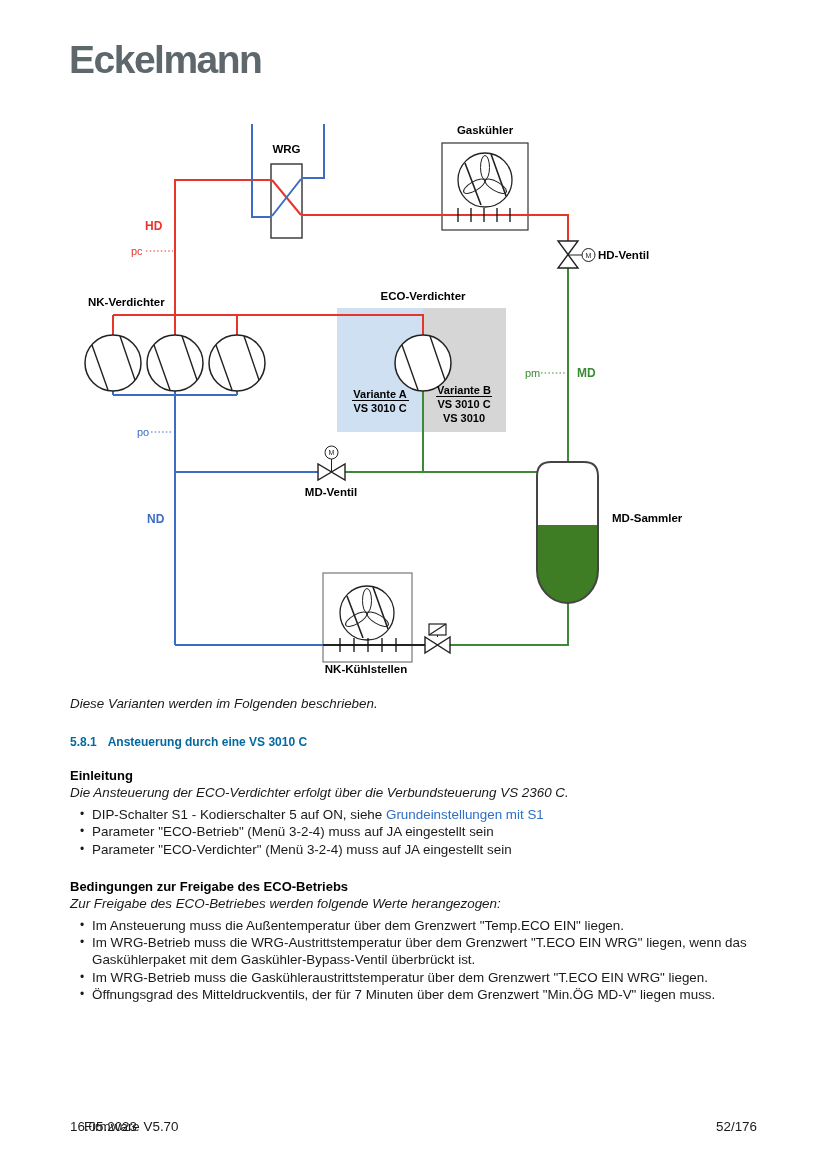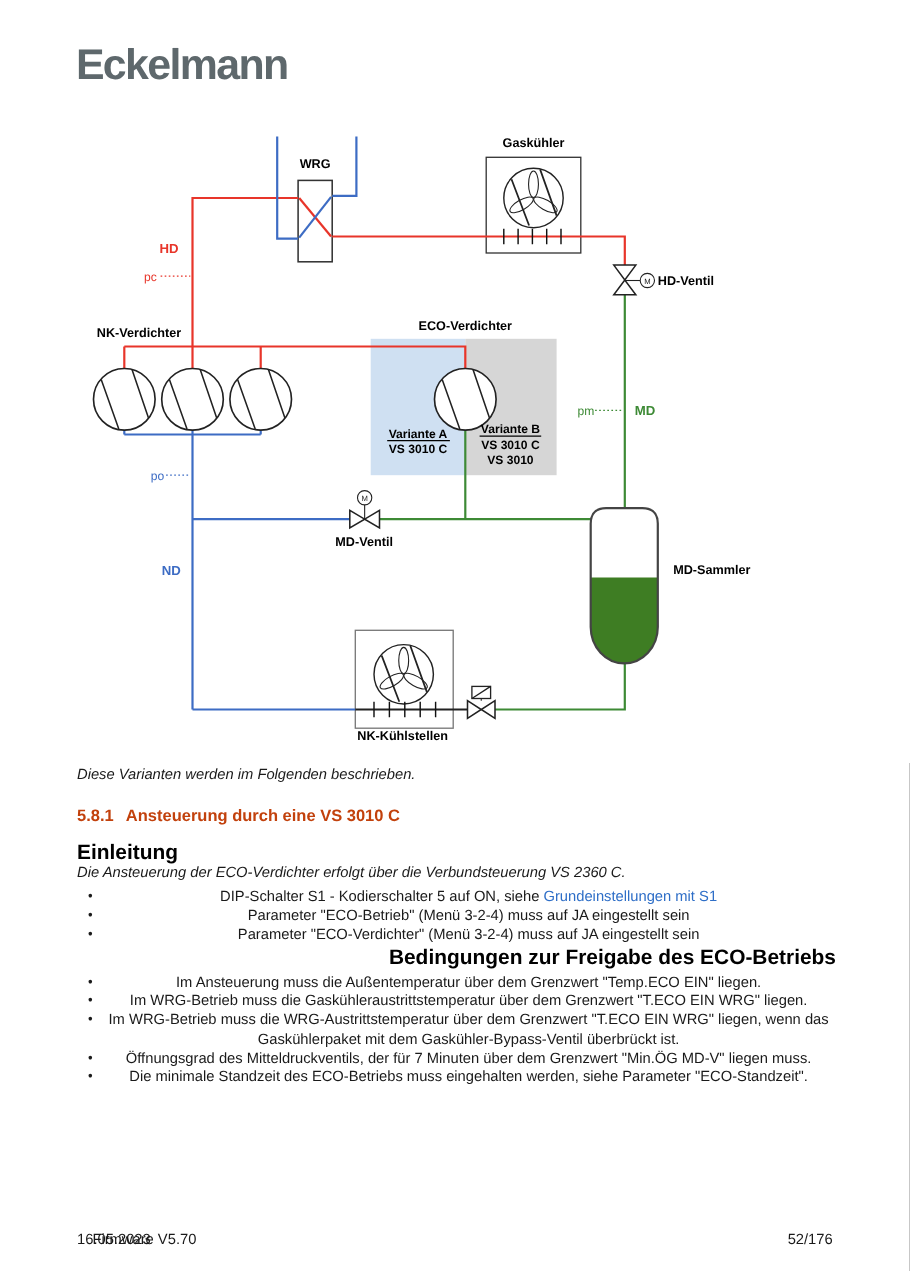--- a/index.html
+++ b/index.html
@@ -9,27 +9,27 @@
     margin:0 auto;
   }
   .logo{
     position:absolute;left:69px;top:38px;
     font-size:39px;font-weight:bold;letter-spacing:-1.5px;color:#5e686c;
   }
   svg.diagram{position:absolute;left:0;top:0;}
   svg text{font-family:"Liberation Sans",sans-serif;}
   .textblock{position:absolute;left:70px;top:695px;width:690px;font-size:13.4px;line-height:17px;}
   .textblock p{margin:0;font-style:italic;}
-  .tb-h2{margin:20px 0 0 0;font-size:15px;font-weight:bold;line-height:20px;color:#c2410c;}
+  .tb-h2{margin:20px 0 0 0;font-size:12px;font-weight:bold;line-height:20px;color:#0369a1;}
   .tb-h2 .num{margin-right:11px;}
-  .tb-h3{margin:15px 0 0 0;font-size:19px;font-weight:bold;line-height:17px;color:#000;}
+  .tb-h3{margin:15px 0 0 0;font-size:13px;font-weight:bold;line-height:17px;color:#000;}
   .tb-h3.tight{margin-top:5px;}
-  .tb-h3.tight2{margin-top:4px;text-align:right;}
+  .tb-h3.tight2{margin-top:20px;}
   .tb-p{margin-top:6px;}
-  ul.blist{list-style:none;margin:5px 0 0 0;padding:0;text-align:center;}
+  ul.blist{list-style:none;margin:5px 0 0 0;padding:0;}
   ul.blist li{position:relative;padding-left:22px;margin:0;line-height:17.3px;}
   ul.blist li::before{content:"•";position:absolute;left:10px;top:0;font-size:12px;}
   a.doclink{color:#2e6ec7;text-decoration:none;cursor:pointer;}
   .footer{position:absolute;left:70px;top:1119px;width:687px;font-size:13.4px;color:#1a1a1a;}
   .footer .fl{position:absolute;left:14px;}
   .footer .fc{position:absolute;left:0;width:100%;text-align:left;}
   .footer .fr{position:absolute;right:0;}
 </style>
 </head>
 <body>
@@ -185,26 +185,26 @@
     <div class="tb-h3">Einleitung</div>
     <p class="tb-p">Die Ansteuerung der ECO-Verdichter erfolgt über die Verbundsteuerung VS 2360 C.</p>
 
     <ul class="blist">
       <li><span>DIP-Schalter S1 - Kodierschalter 5 auf ON, siehe </span><a class="doclink" href="#">Grundeinstellungen mit S1</a></li>
       <li>Parameter "ECO-Betrieb" (Menü 3-2-4) muss auf JA eingestellt sein</li>
       <li>Parameter "ECO-Verdichter" (Menü 3-2-4) muss auf JA eingestellt sein</li>
     </ul>
 
     <div class="tb-h3 tight2">Bedingungen zur Freigabe des ECO-Betriebs</div>
+    <p class="tb-p">Zur Freigabe des ECO-Betriebes werden folgende Werte herangezogen:</p>
     <ul class="blist">
       <li>Im Ansteuerung muss die Außentemperatur über dem Grenzwert "Temp.ECO EIN" liegen.</li>
+      <li>Im WRG-Betrieb muss die WRG-Austrittstemperatur über dem Grenzwert "T.ECO EIN WRG" liegen, wenn das Gaskühlerpaket mit dem Gaskühler-Bypass-Ventil überbrückt ist.</li>
       <li>Im WRG-Betrieb muss die Gaskühleraustrittstemperatur über dem Grenzwert "T.ECO EIN WRG" liegen.</li>
-      <li>Im WRG-Betrieb muss die WRG-Austrittstemperatur über dem Grenzwert "T.ECO EIN WRG" liegen, wenn das Gaskühlerpaket mit dem Gaskühler-Bypass-Ventil überbrückt ist.</li>
       <li>Öffnungsgrad des Mitteldruckventils, der für 7 Minuten über dem Grenzwert "Min.ÖG MD-V" liegen muss.</li>
-      <li>Die minimale Standzeit des ECO-Betriebs muss eingehalten werden, siehe Parameter "ECO-Standzeit".</li>
     </ul>
   </div>
 
   <div class="footer">
     <span class="fc">16.05.2023</span>
     <span class="fl">Firmware V5.70</span>
     <span class="fr">52/176</span>
   </div>
 
 </div>

